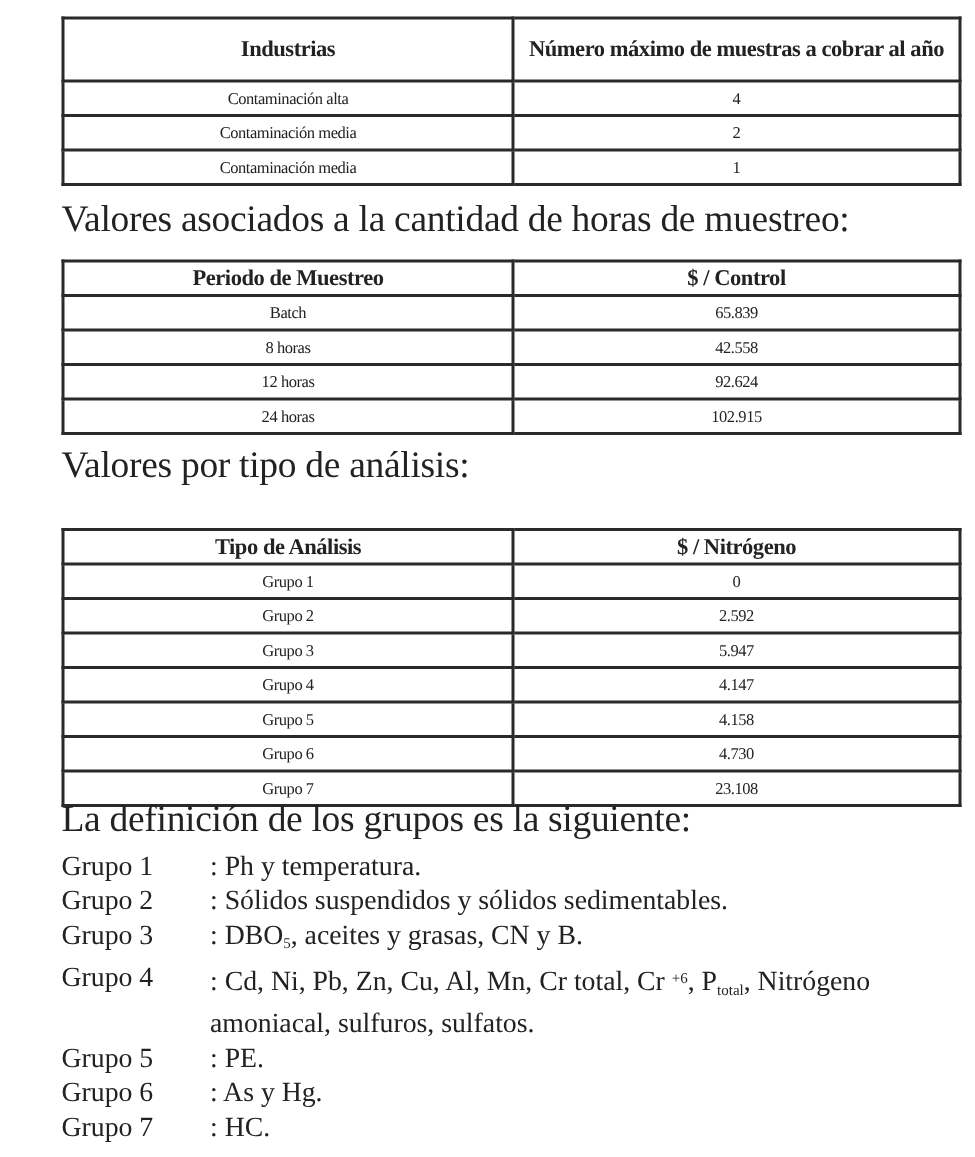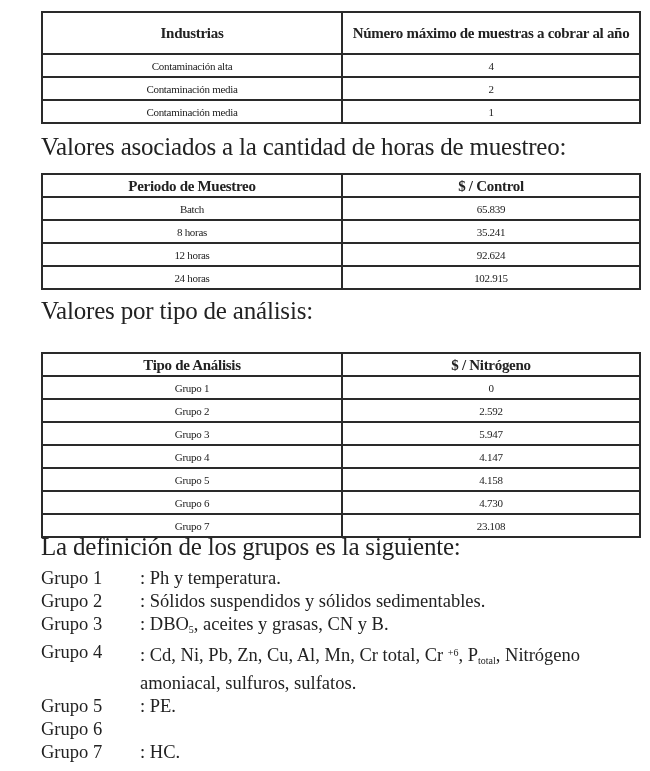--- a/index.html
+++ b/index.html
@@ -66,21 +66,21 @@
       <tr>
     <th>Periodo de Muestreo</th>
     <th>$ / Control</th>
   </tr>
   <tr>
     <td>Batch</td>
     <td>65.839</td>
   </tr>
   <tr>
     <td>8 horas</td>
-    <td>35.241</td>
+    <td>42.558</td>
   </tr>
   <tr>
     <td>12 horas</td>
     <td>92.624</td>
   </tr>
   <tr>
     <td>24 horas</td>
     <td>102.915</td>
   </tr>
 </tbody>
@@ -147,18 +147,19 @@
   <div class="def-row">
     <span class="def-name">Grupo 4</span>
     <span class="def-text"><span>: Cd, Ni, Pb, Zn, Cu, Al, Mn, Cr total, Cr </span><sup>+6</sup><span>, P</span><sub>total</sub><span>, Nitrógeno amoniacal, sulfuros, sulfatos.</span></span>
   </div>
   <div class="def-row">
     <span class="def-name">Grupo 5</span>
     <span class="def-text">: PE.</span>
   </div>
   <div class="def-row">
     <span class="def-name">Grupo 6</span>
+    <span class="def-text">: As y Hg.</span>
   </div>
   <div class="def-row">
     <span class="def-name">Grupo 7</span>
     <span class="def-text">: HC.</span>
   </div>
 </div>
 
 </body></html>

